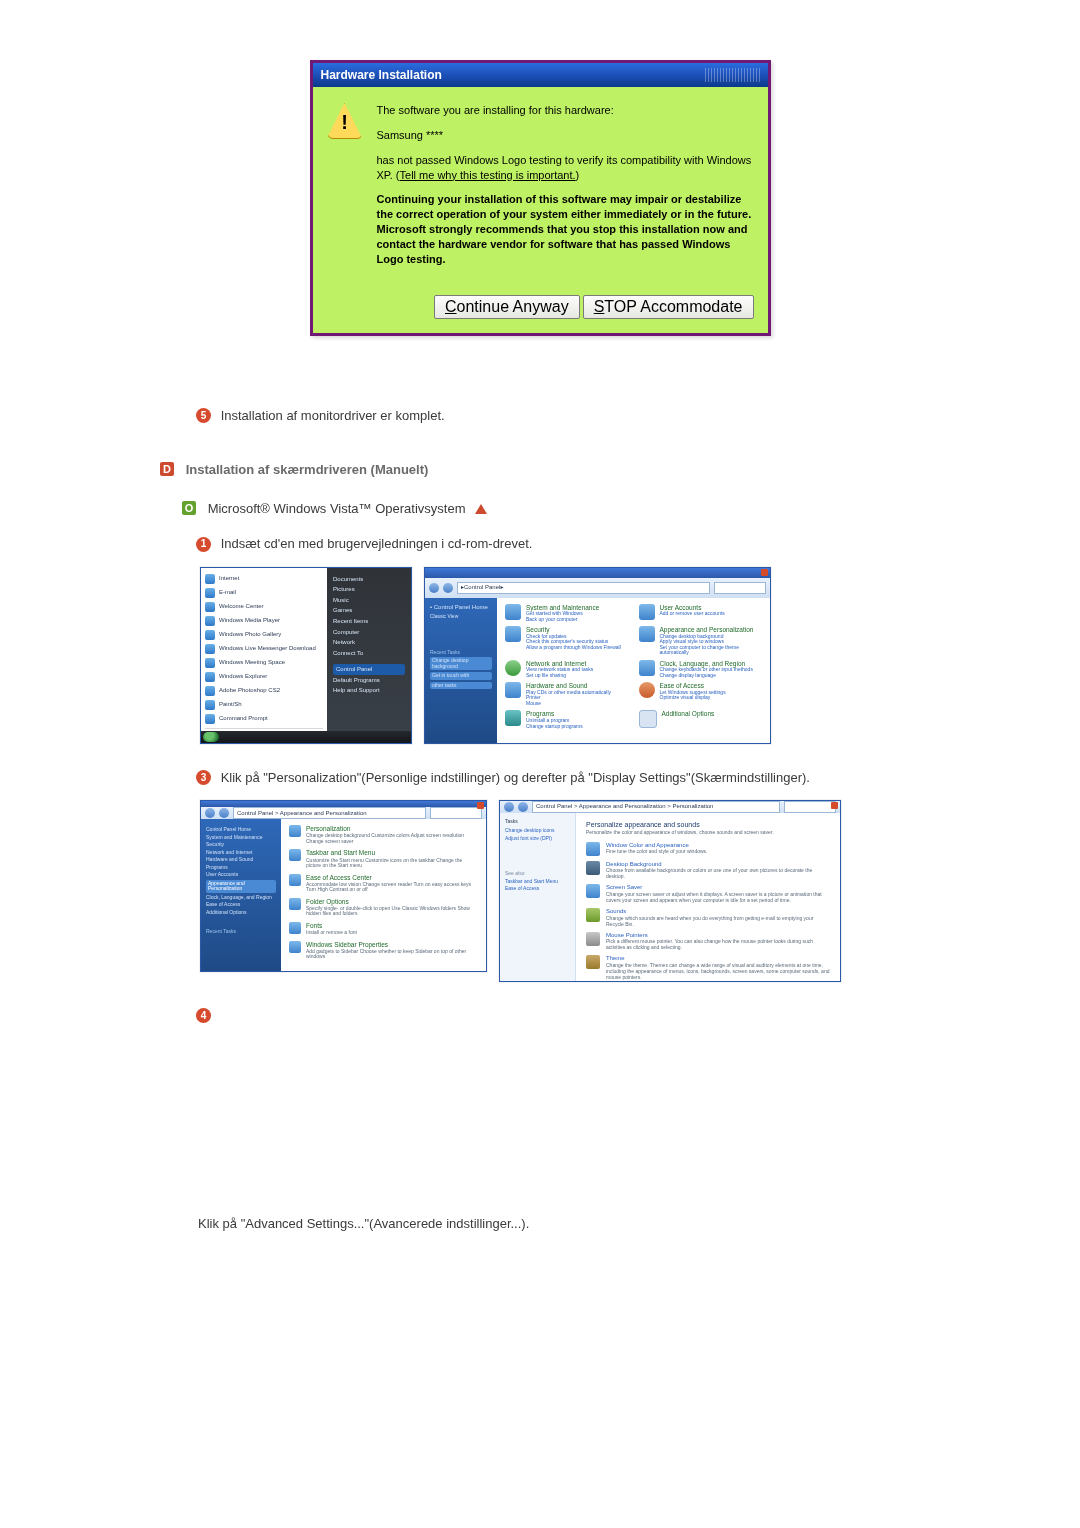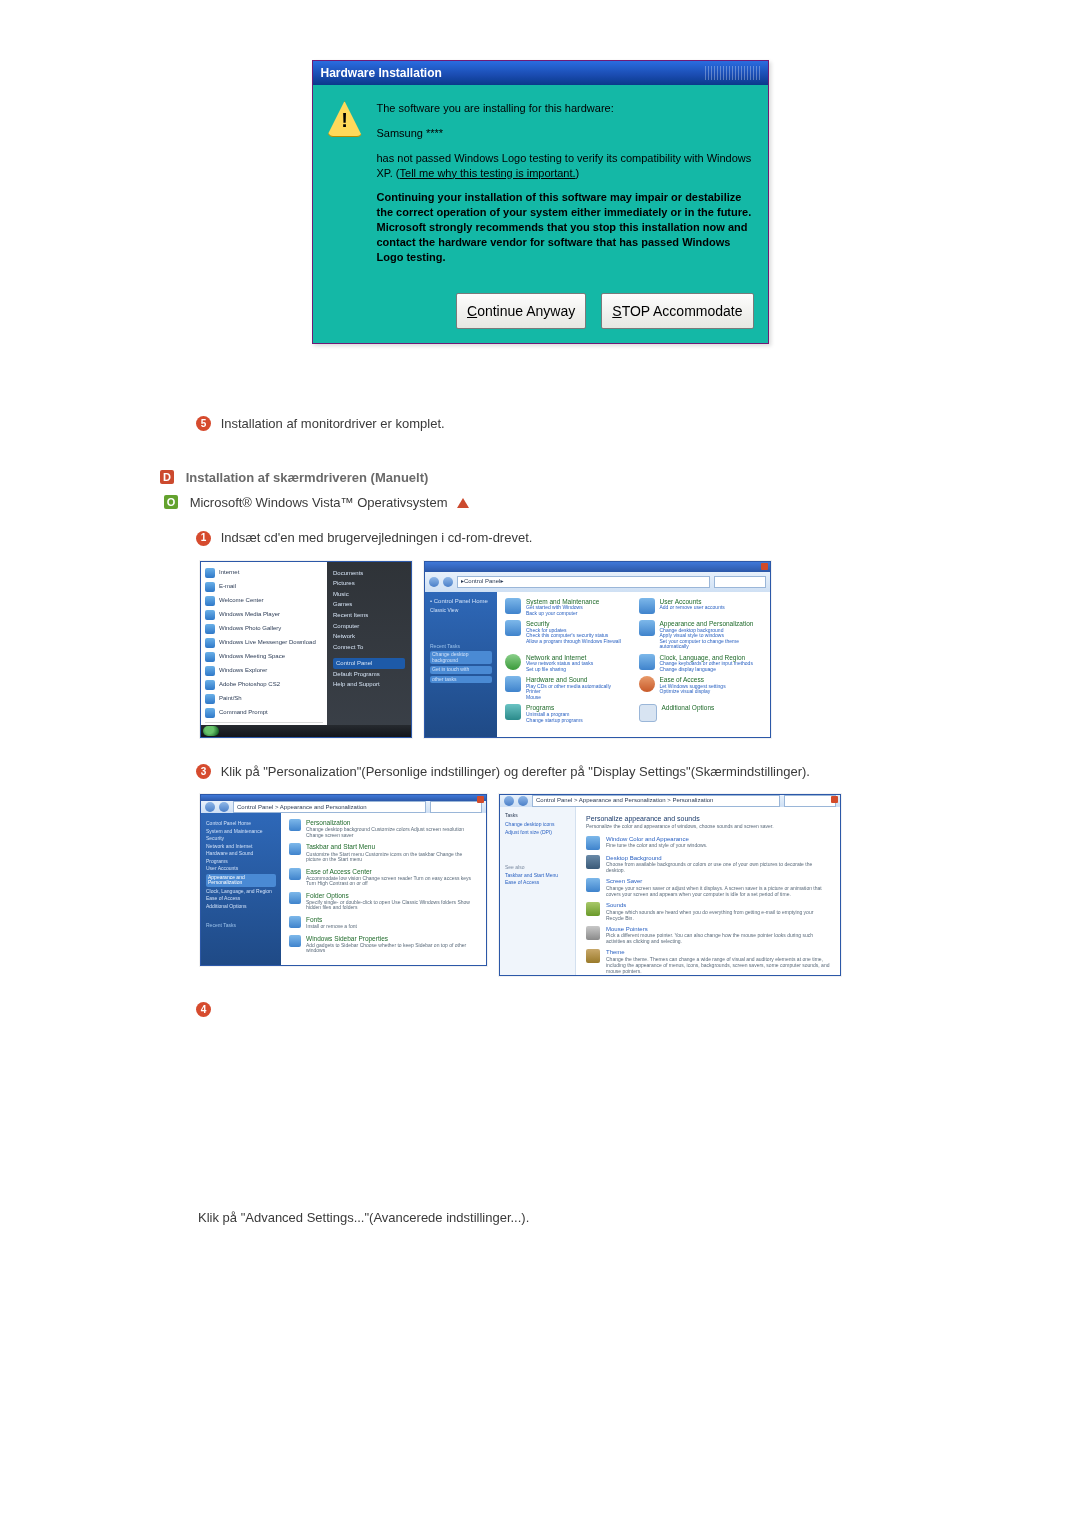--- a/index.html
+++ b/index.html
@@ -14,22 +14,22 @@
   .page {
     width: 760px;
     margin: 0 auto;
     padding: 60px 0 140px 0;
   }
 
   
   .hw-dialog {
     width: 455px;
     margin: 0 auto 40px auto;
-    border: 1px solid #701a75;
-    background: #14b8a6;
+    border: 3px solid #701a75;
+    background: #bef264;
     font-family: Tahoma, Arial, sans-serif;
     font-size: 11px;
     color: #000;
     box-shadow: 2px 2px 4px rgba(0,0,0,0.15);
   }
   .hw-title {
     background: linear-gradient(to bottom, #2a6de0 0%, #1a4bb0 60%, #0a3a8a 100%);
     color: #fff;
     font-weight: bold;
     padding: 5px 8px;
@@ -78,23 +78,23 @@
   .hw-link { text-decoration: underline; }
   .hw-warn-bold { font-weight: bold; }
   .hw-buttons {
     text-align: right;
     padding: 8px 14px 14px 14px;
   }
   .hw-btn {
     display: inline-block;
     border: 1px solid #7a7a7a;
     background: linear-gradient(#fdfdfd,#e7e7e2);
-    padding: 9px 10px;
-    font-size: 14px;
-    margin-left: 12px;
+    padding: 2px 10px;
+    font-size: 16px;
+    margin-left: 0;
     border-radius: 2px;
     cursor: pointer;
   }
   .hw-btn .under { text-decoration: underline; }
 
   
   .snow {
     color: #c4645d;
     font-size: 14px;
     margin-right: 4px;
@@ -129,33 +129,33 @@
     color: #fff;
     font-size: 11px;
     font-weight: bold;
     align-items: center;
     justify-content: center;
     margin-right: 8px;
     border-radius: 2px;
     vertical-align: 1px;
   }
   .section-heading {
-    margin: 36px 0 10px 0;
+    margin: 36px 0 24px 0;
     color: #6a6a6a;
     font-weight: bold;
   }
   .os-links {
     margin: 0 0 40px 36px;
     color: #888;
   }
   .os-links a { color: #2b62c2; text-decoration: none; }
   .os-sep { color: #888; }
 
   .vista-line {
-    margin-left: 4px;
+    margin-left: 22px;
     margin-bottom: 18px;
   }
   .vista-arrow {
     display:inline-block;
     width:0;height:0;
     border-left:6px solid transparent;
     border-right:6px solid transparent;
     border-bottom:10px solid #cc4a2e;
     margin-left:6px;
     vertical-align: -1px;

